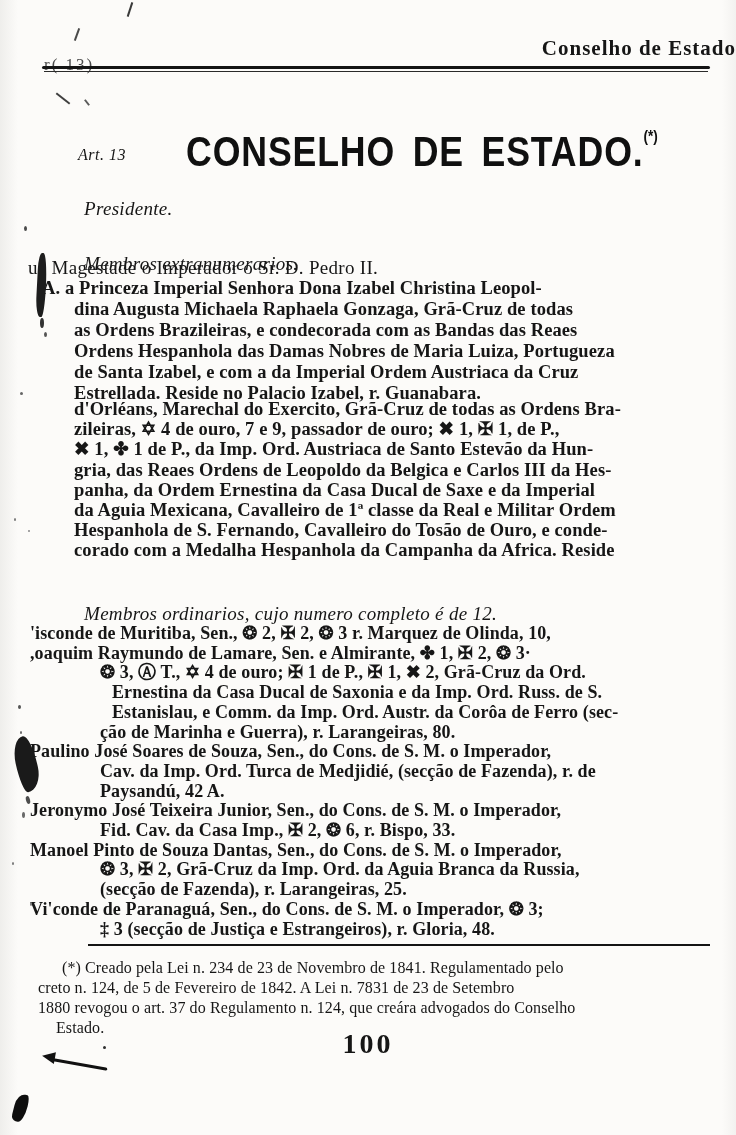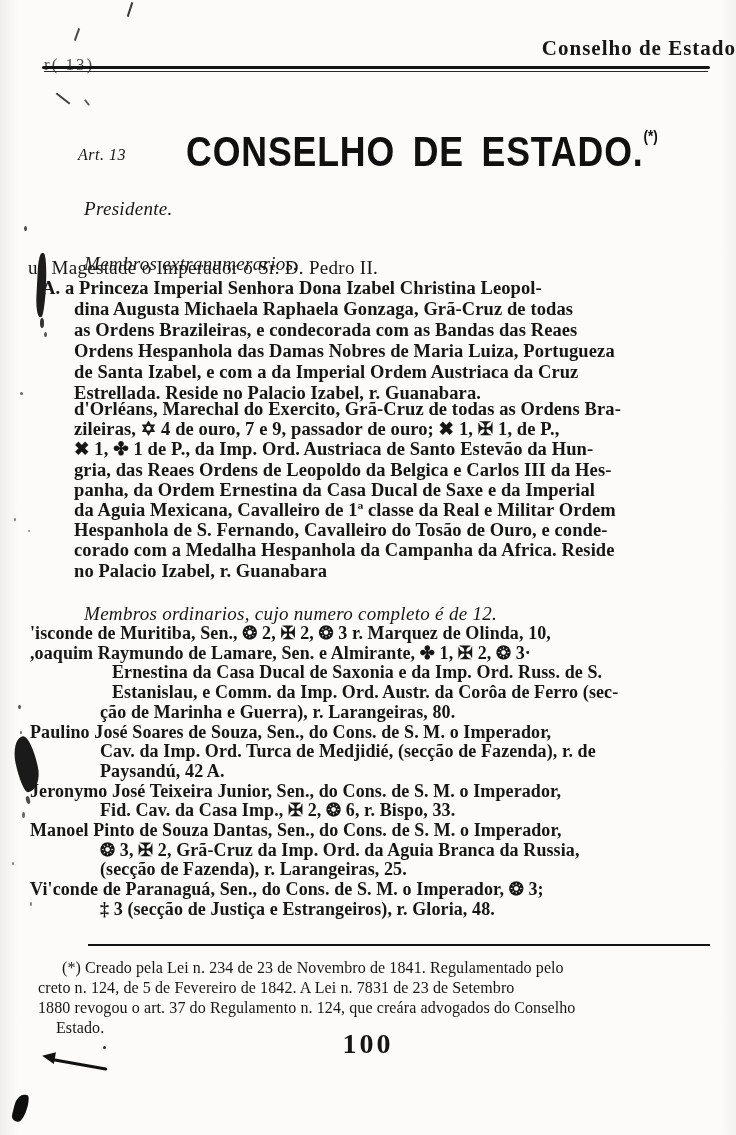--- a/index.html
+++ b/index.html
@@ -106,28 +106,28 @@
 
   <div class="abs block entryB">
     <div class="nowrap cont">d'Orléans, Marechal do Exercito, Grã-Cruz de todas as Ordens Bra-</div>
     <div class="nowrap cont">zileiras, ✡ 4 de ouro, 7 e 9, passador de ouro; ✖ 1, ✠ 1, de P.,</div>
     <div class="nowrap cont">✖ 1, ✤ 1 de P., da Imp. Ord. Austriaca de Santo Estevão da Hun-</div>
     <div class="nowrap cont">gria, das Reaes Ordens de Leopoldo da Belgica e Carlos III da Hes-</div>
     <div class="nowrap cont">panha, da Ordem Ernestina da Casa Ducal de Saxe e da Imperial</div>
     <div class="nowrap cont">da Aguia Mexicana, Cavalleiro de 1ª classe da Real e Militar Ordem</div>
     <div class="nowrap cont">Hespanhola de S. Fernando, Cavalleiro do Tosão de Ouro, e conde-</div>
     <div class="nowrap cont">corado com a Medalha Hespanhola da Campanha da Africa. Reside</div>
-    <div class="nowrap cont">no Palacio Izabel, r. Guanabara</div>
   </div>
 
   <div class="abs sec-head h-ord nowrap">Membros ordinarios, cujo numero completo é de 12.</div>
 
   <div class="abs block members">
     <div class="nowrap">'isconde de Muritiba, Sen., ❂ 2, ✠ 2, ❂ 3 r. Marquez de Olinda, 10,</div>
     <div class="nowrap">,oaquim Raymundo de Lamare, Sen. e Almirante, ✤ 1, ✠ 2, ❂ 3·</div>
+    <div class="nowrap m1">❂ 3, Ⓐ T., ✡ 4 de ouro; ✠ 1 de P., ✠ 1, ✖ 2, Grã-Cruz da Ord.</div>
     <div class="nowrap m2">Ernestina da Casa Ducal de Saxonia e da Imp. Ord. Russ.  de S.</div>
     <div class="nowrap m2">Estanislau, e Comm. da Imp. Ord. Austr. da Corôa de Ferro (sec-</div>
     <div class="nowrap m1">ção de Marinha e Guerra), r. Larangeiras, 80.</div>
     <div class="nowrap">Paulino José Soares de Souza, Sen., do Cons. de S. M. o Imperador,</div>
     <div class="nowrap m1">Cav. da Imp. Ord. Turca de Medjidié,  (secção de Fazenda), r. de</div>
     <div class="nowrap m1">Paysandú, 42 A.</div>
     <div class="nowrap">Jeronymo José Teixeira Junior, Sen., do Cons. de S. M. o Imperador,</div>
     <div class="nowrap m1">Fid. Cav. da Casa Imp., ✠ 2, ❂ 6,  r. Bispo, 33.</div>
     <div class="nowrap">Manoel Pinto de Souza Dantas, Sen., do Cons. de  S. M. o Imperador,</div>
     <div class="nowrap m1">❂ 3, ✠ 2, Grã-Cruz da Imp. Ord. da Aguia Branca  da Russia,</div>

